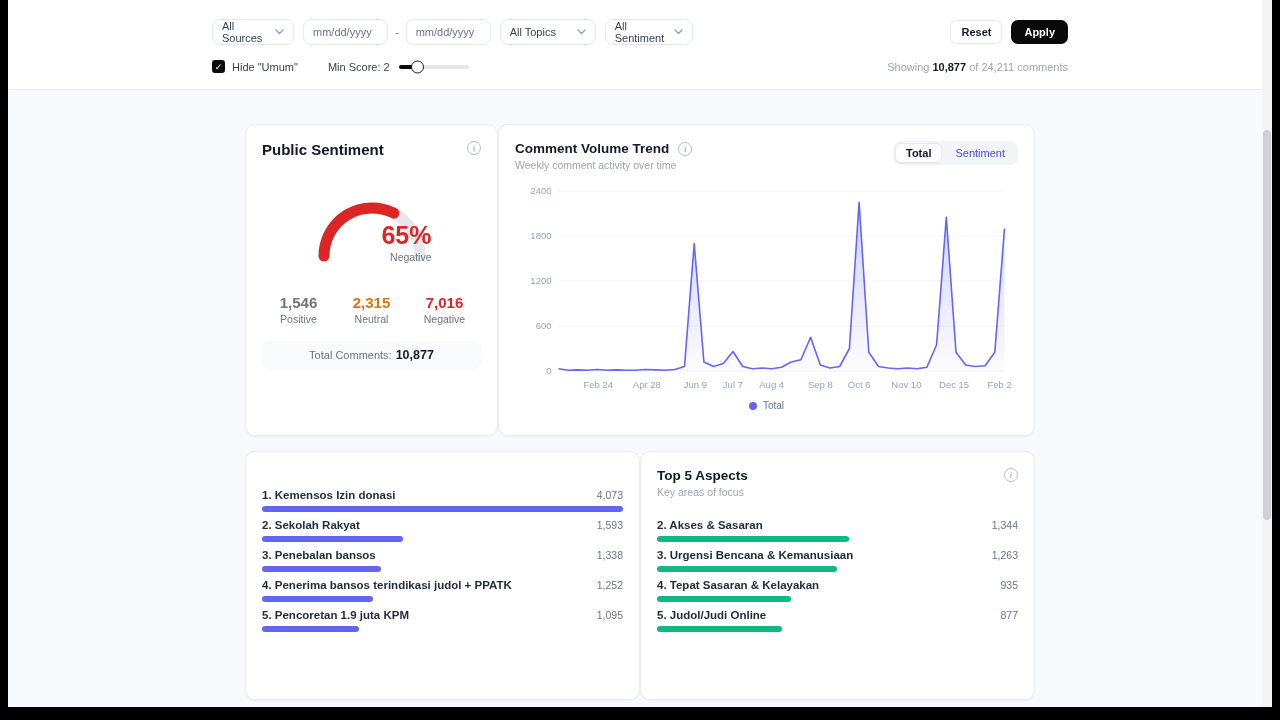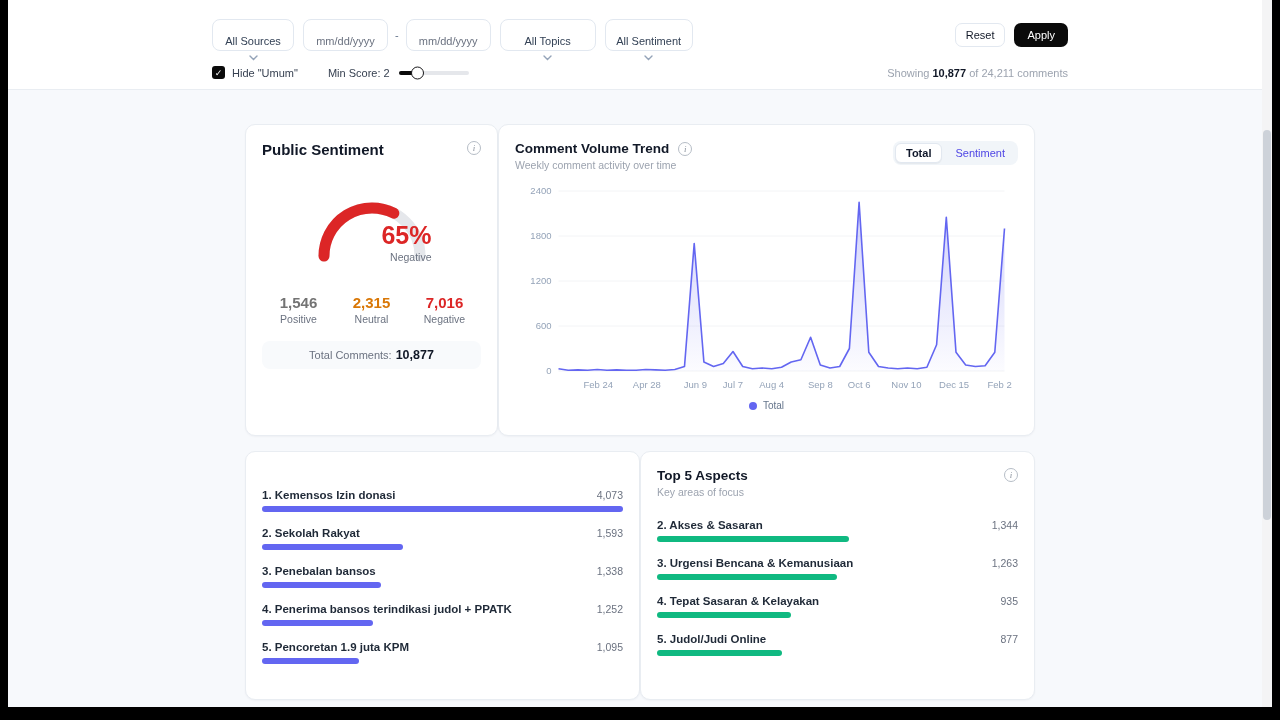--- a/index.html
+++ b/index.html
@@ -6,28 +6,28 @@
   html,body { width:1280px; height:720px; background:#000; overflow:hidden;
               font-family:"Liberation Sans","DejaVu Sans",sans-serif; }
   .viewport { position:absolute; left:8px; top:0; width:1264px; height:707px;
               background:#f7f9fc; overflow:hidden; }
 
   
   .topbar { background:#fff; border-bottom:1px solid #e9edf2; height:90px; }
   .topbar-inner { width:856px; margin:0 auto; padding-top:19px; }
   .filter-row { display:flex; align-items:center; gap:9px; }
   .control { height:26px; border:1px solid #e2e8f0; border-radius:8px; background:#fff;
-             display:inline-flex; align-items:center; padding:15px 9px; font-size:11px;
-             color:#334155; gap:8px; cursor:pointer;flex-direction:column; }
+             display:inline-flex; align-items:center; padding:4px 9px; font-size:11px;
+             color:#334155; gap:8px; cursor:pointer; }
   .select { justify-content:space-between; }
   .sel-sources { width:82px; } .sel-topics { width:96px; } .sel-sentiment { width:88px; }
   .date-input { width:85px; justify-content:space-between; color:#6b7280; }
   .dash { color:#64748b; font-size:11px; margin:0 -2px; }
   .chev { flex:none; }
-  .btn { height:24px; border-radius:7px; font-size:11px; font-weight:400; cursor:pointer;
+  .btn { height:24px; border-radius:7px; font-size:11px; font-weight:700; cursor:pointer;
          display:inline-flex; align-items:center; }
   .btn-reset { margin-left:auto; padding:0 10px; border:1px solid #e2e8f0; background:#fff; color:#111827; }
   .btn-apply { padding:0 13px; background:#0a0a0a; color:#fff; border:none; }
 
   .filter-row2 { margin-top:15px; display:flex; align-items:center; font-size:11px; color:#374151; }
   .cb-wrap { display:inline-flex; align-items:center; gap:7px; cursor:pointer; font-weight:500; }
   .checkbox { width:13px; height:13px; background:#0a0a0a; border-radius:3px; color:#fff;
               display:inline-flex; align-items:center; justify-content:center; font-size:9px; }
   .checkbox::before { content:"✓"; }
   .min-score { margin-left:30px; color:#374151; }
@@ -88,21 +88,21 @@
   
   #volume-chart { display:block; width:100%; height:212px; margin-top:12px; }
   #volume-chart .tick { font-size:9.5px; fill:#94a3b8; font-family:"Liberation Sans",sans-serif; }
   #volume-chart .grid { stroke:#f3f4f6; stroke-width:1; }
   .legend { display:flex; justify-content:center; align-items:center; gap:6px; margin-top:5px; }
   .legend-dot { width:8px; height:8px; border-radius:50%; background:#6366f1; }
   .legend-label { font-size:10px; color:#64748b; }
 
   
   .t5-list { margin-top:20px; }
-  .t-item { margin-bottom:14px; }
+  .t-item { margin-bottom:6px; }
   .t-head { display:flex; justify-content:space-between; align-items:baseline; line-height:14px; }
   .t-label { font-size:11.5px; font-weight:600; color:#1f2937; }
   .t-value { font-size:10.5px; color:#6b7280; }
   .t-bar { height:6px; border-radius:3px; margin-top:4px; }
   .t-fill { height:100%; border-radius:3px; }
 
   
   .sb { position:absolute; right:0; top:0; width:10px; height:100%; background:#f4f4f5; }
   .sb-thumb { position:absolute; right:1px; width:8px; border-radius:4px; background:#cdd2d9;
               top:130px; height:390px; cursor:pointer; }

